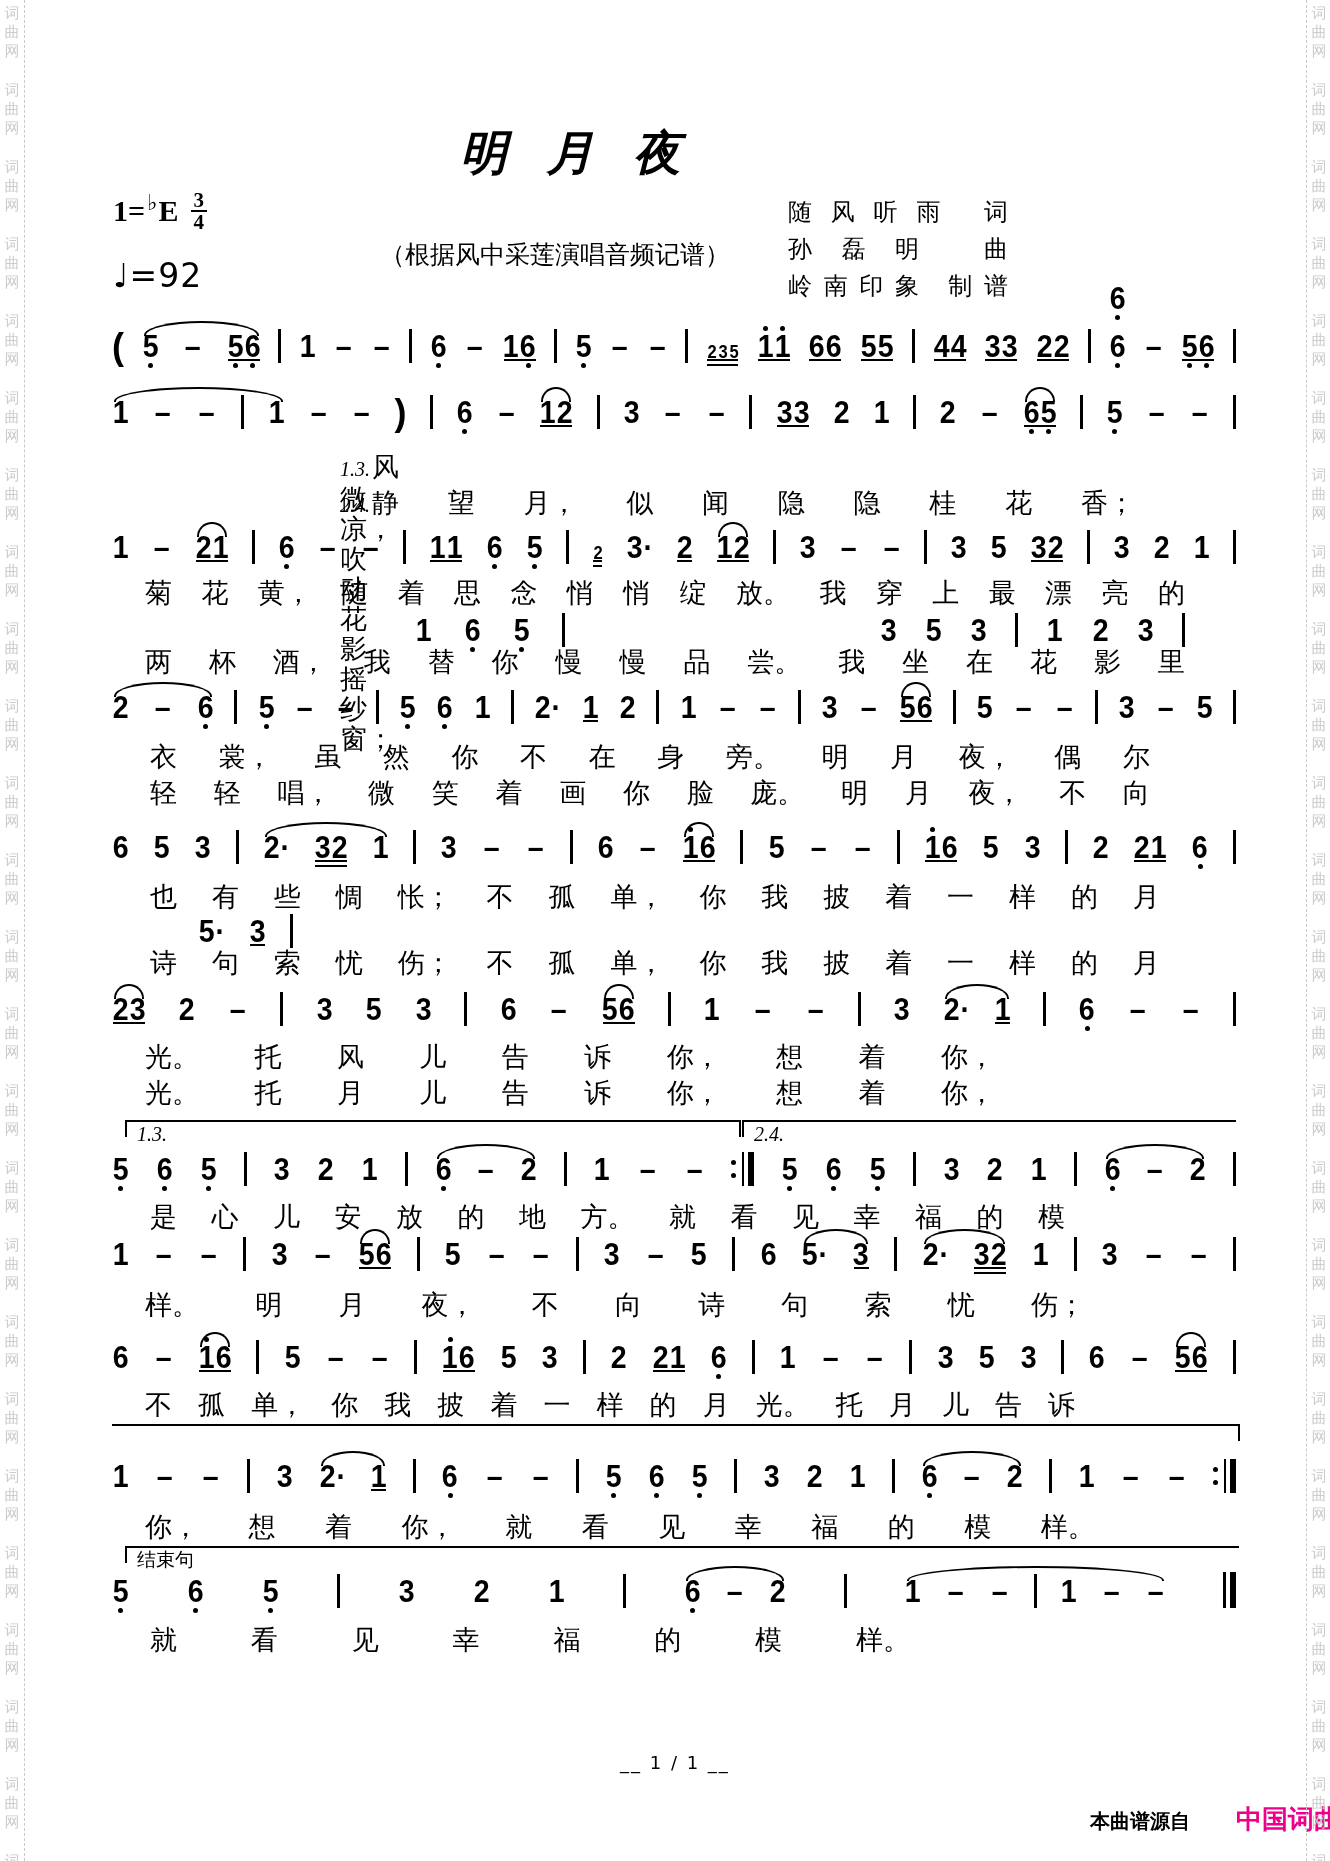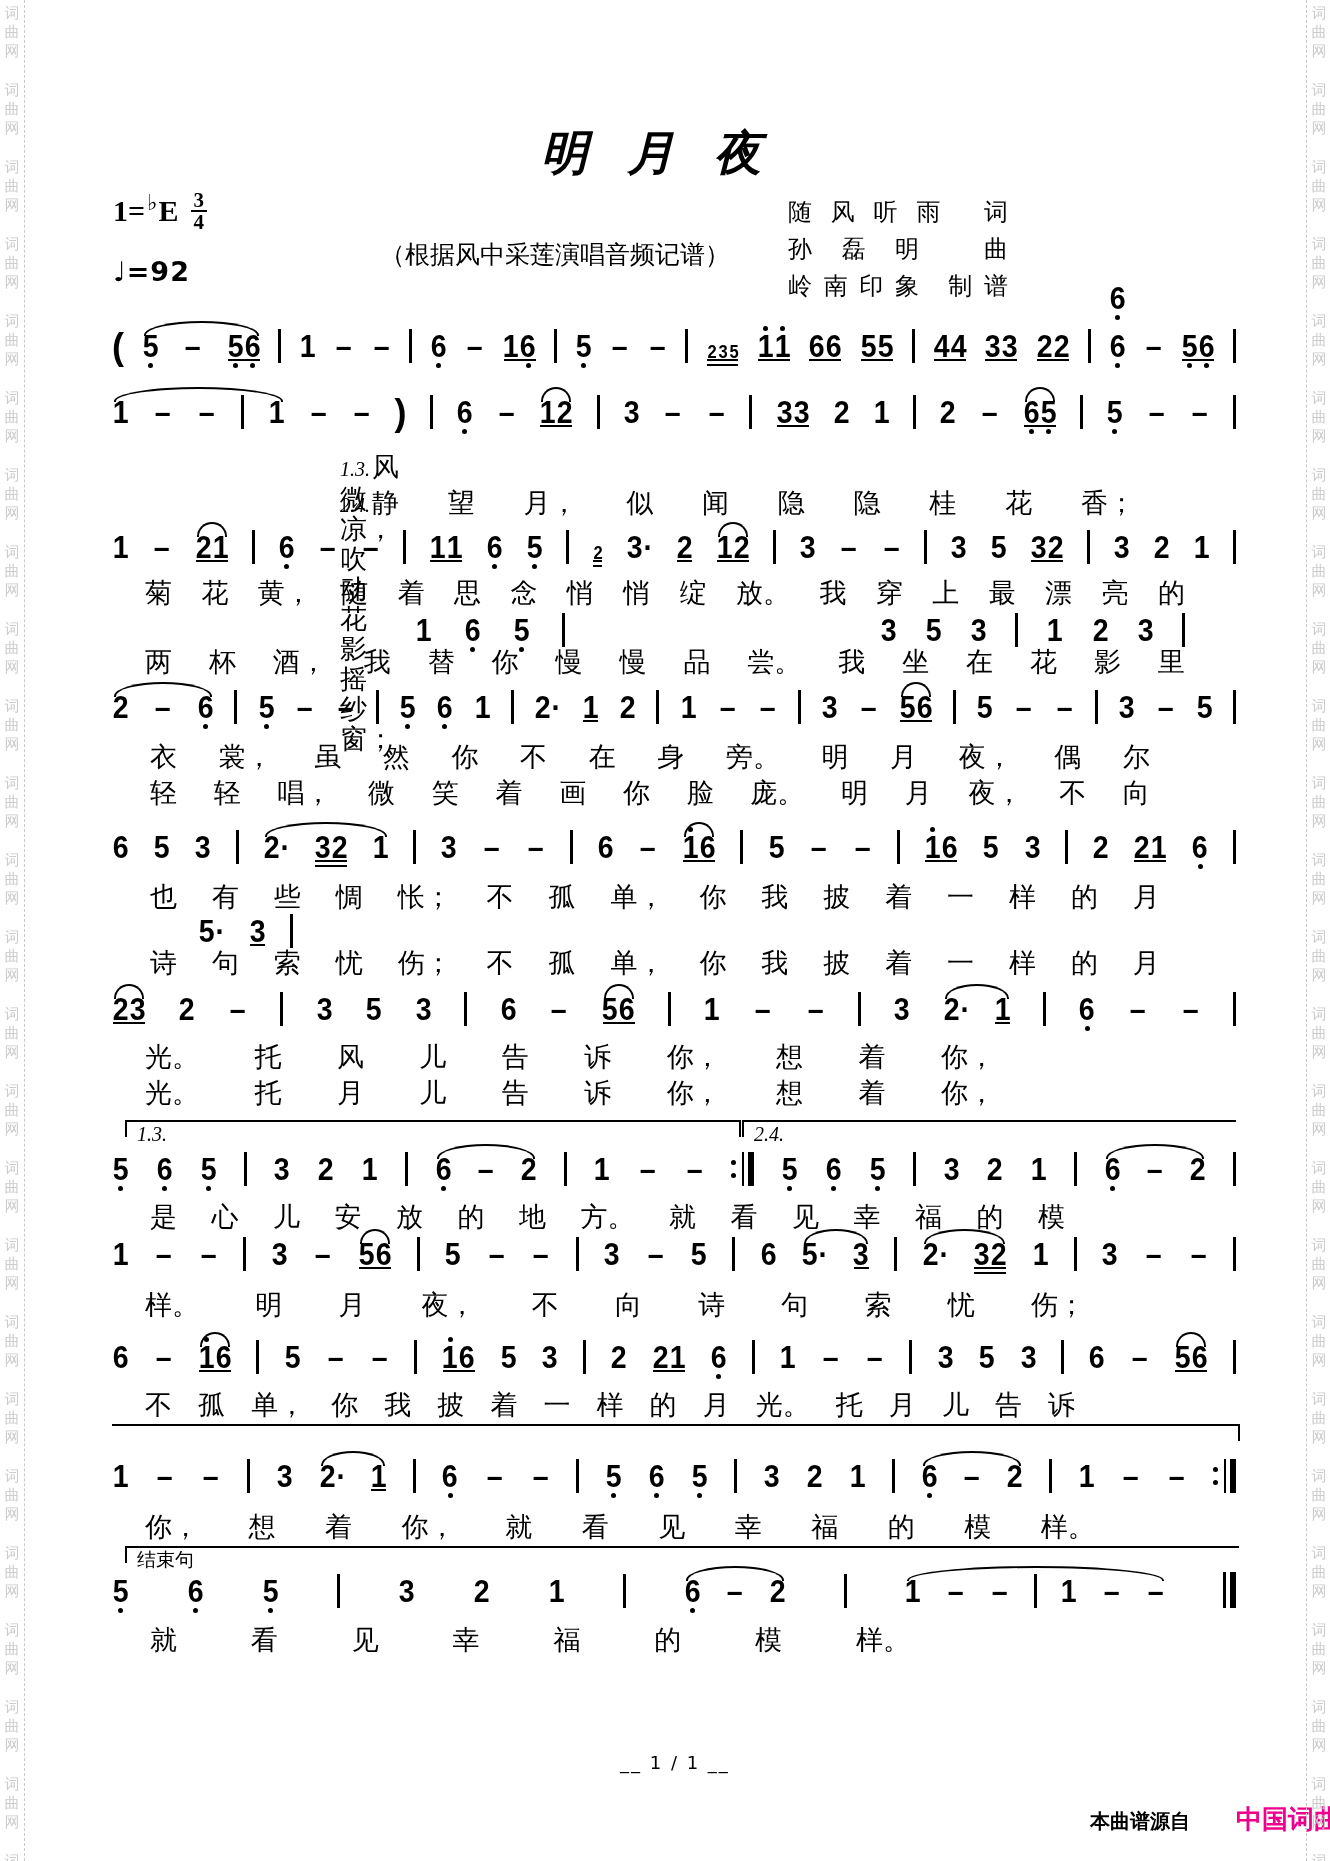--- a/index.html
+++ b/index.html
@@ -7,31 +7,31 @@
         font-family:"Liberation Serif",serif;color:#000;}
 
   
   .wm{position:absolute;top:0;bottom:0;display:flex;flex-direction:column;align-items:center;
       font-size:15px;line-height:1;z-index:1;}
   .wm-left{left:0;width:24px;border-right:1px dashed #c9c9c9;}
   .wm-right{left:1306px;width:24px;border-left:1px dashed #c9c9c9;}
   .wm .wgrp{display:flex;flex-direction:column;align-items:center;gap:4px;margin-top:6px;margin-bottom:18px;}
 
   
-  .title{position:absolute;left:448px;top:122px;width:420px;text-align:center;
+  .title{position:absolute;left:460px;top:122px;width:420px;text-align:left;
          font-size:47px;font-weight:700;font-style:italic;letter-spacing:14px;white-space:nowrap;}
   .keysig{position:absolute;left:113px;top:190px;font-size:30px;font-weight:700;
           font-family:"Liberation Serif",serif;display:flex;align-items:center;}
   .keysig .flat{font-family:"DejaVu Sans",sans-serif;font-size:22px;vertical-align:super;
                 position:relative;top:-9px;margin:0 1px 0 2px;}
   .frac{display:inline-flex;flex-direction:column;align-items:center;font-size:21px;line-height:20px;
         margin-left:12px;font-weight:700;}
   .frac .fb{border-top:2px solid #000;padding:0 3px;}
   .frac b{padding:0 3px;}
-  .tempo{position:absolute;left:113px;top:256px;font-size:27px;font-weight:700;
+  .tempo{position:absolute;left:113px;top:256px;font-size:33px;font-weight:400;
          font-family:"DejaVu Sans","Liberation Serif",sans-serif;letter-spacing:1px;}
   .subtitle{position:absolute;left:380px;top:238px;font-size:25px;white-space:nowrap;}
   .credits{position:absolute;left:788px;top:194px;width:220px;}
   .credits div{text-align:justify;text-align-last:justify;font-size:24px;line-height:37px;white-space:nowrap;}
 
   
   .music{position:absolute;display:flex;justify-content:space-between;align-items:flex-end;height:56px;z-index:2;}
   .grp{display:inline-flex;align-items:flex-end;gap:24px;position:relative;}
   .grp.arc::before{content:"";position:absolute;left:2px;right:2px;top:-3px;height:13px;
         border:2px solid #000;border-bottom:none;border-radius:100% 100% 0 0 / 190% 190% 0 0;}

